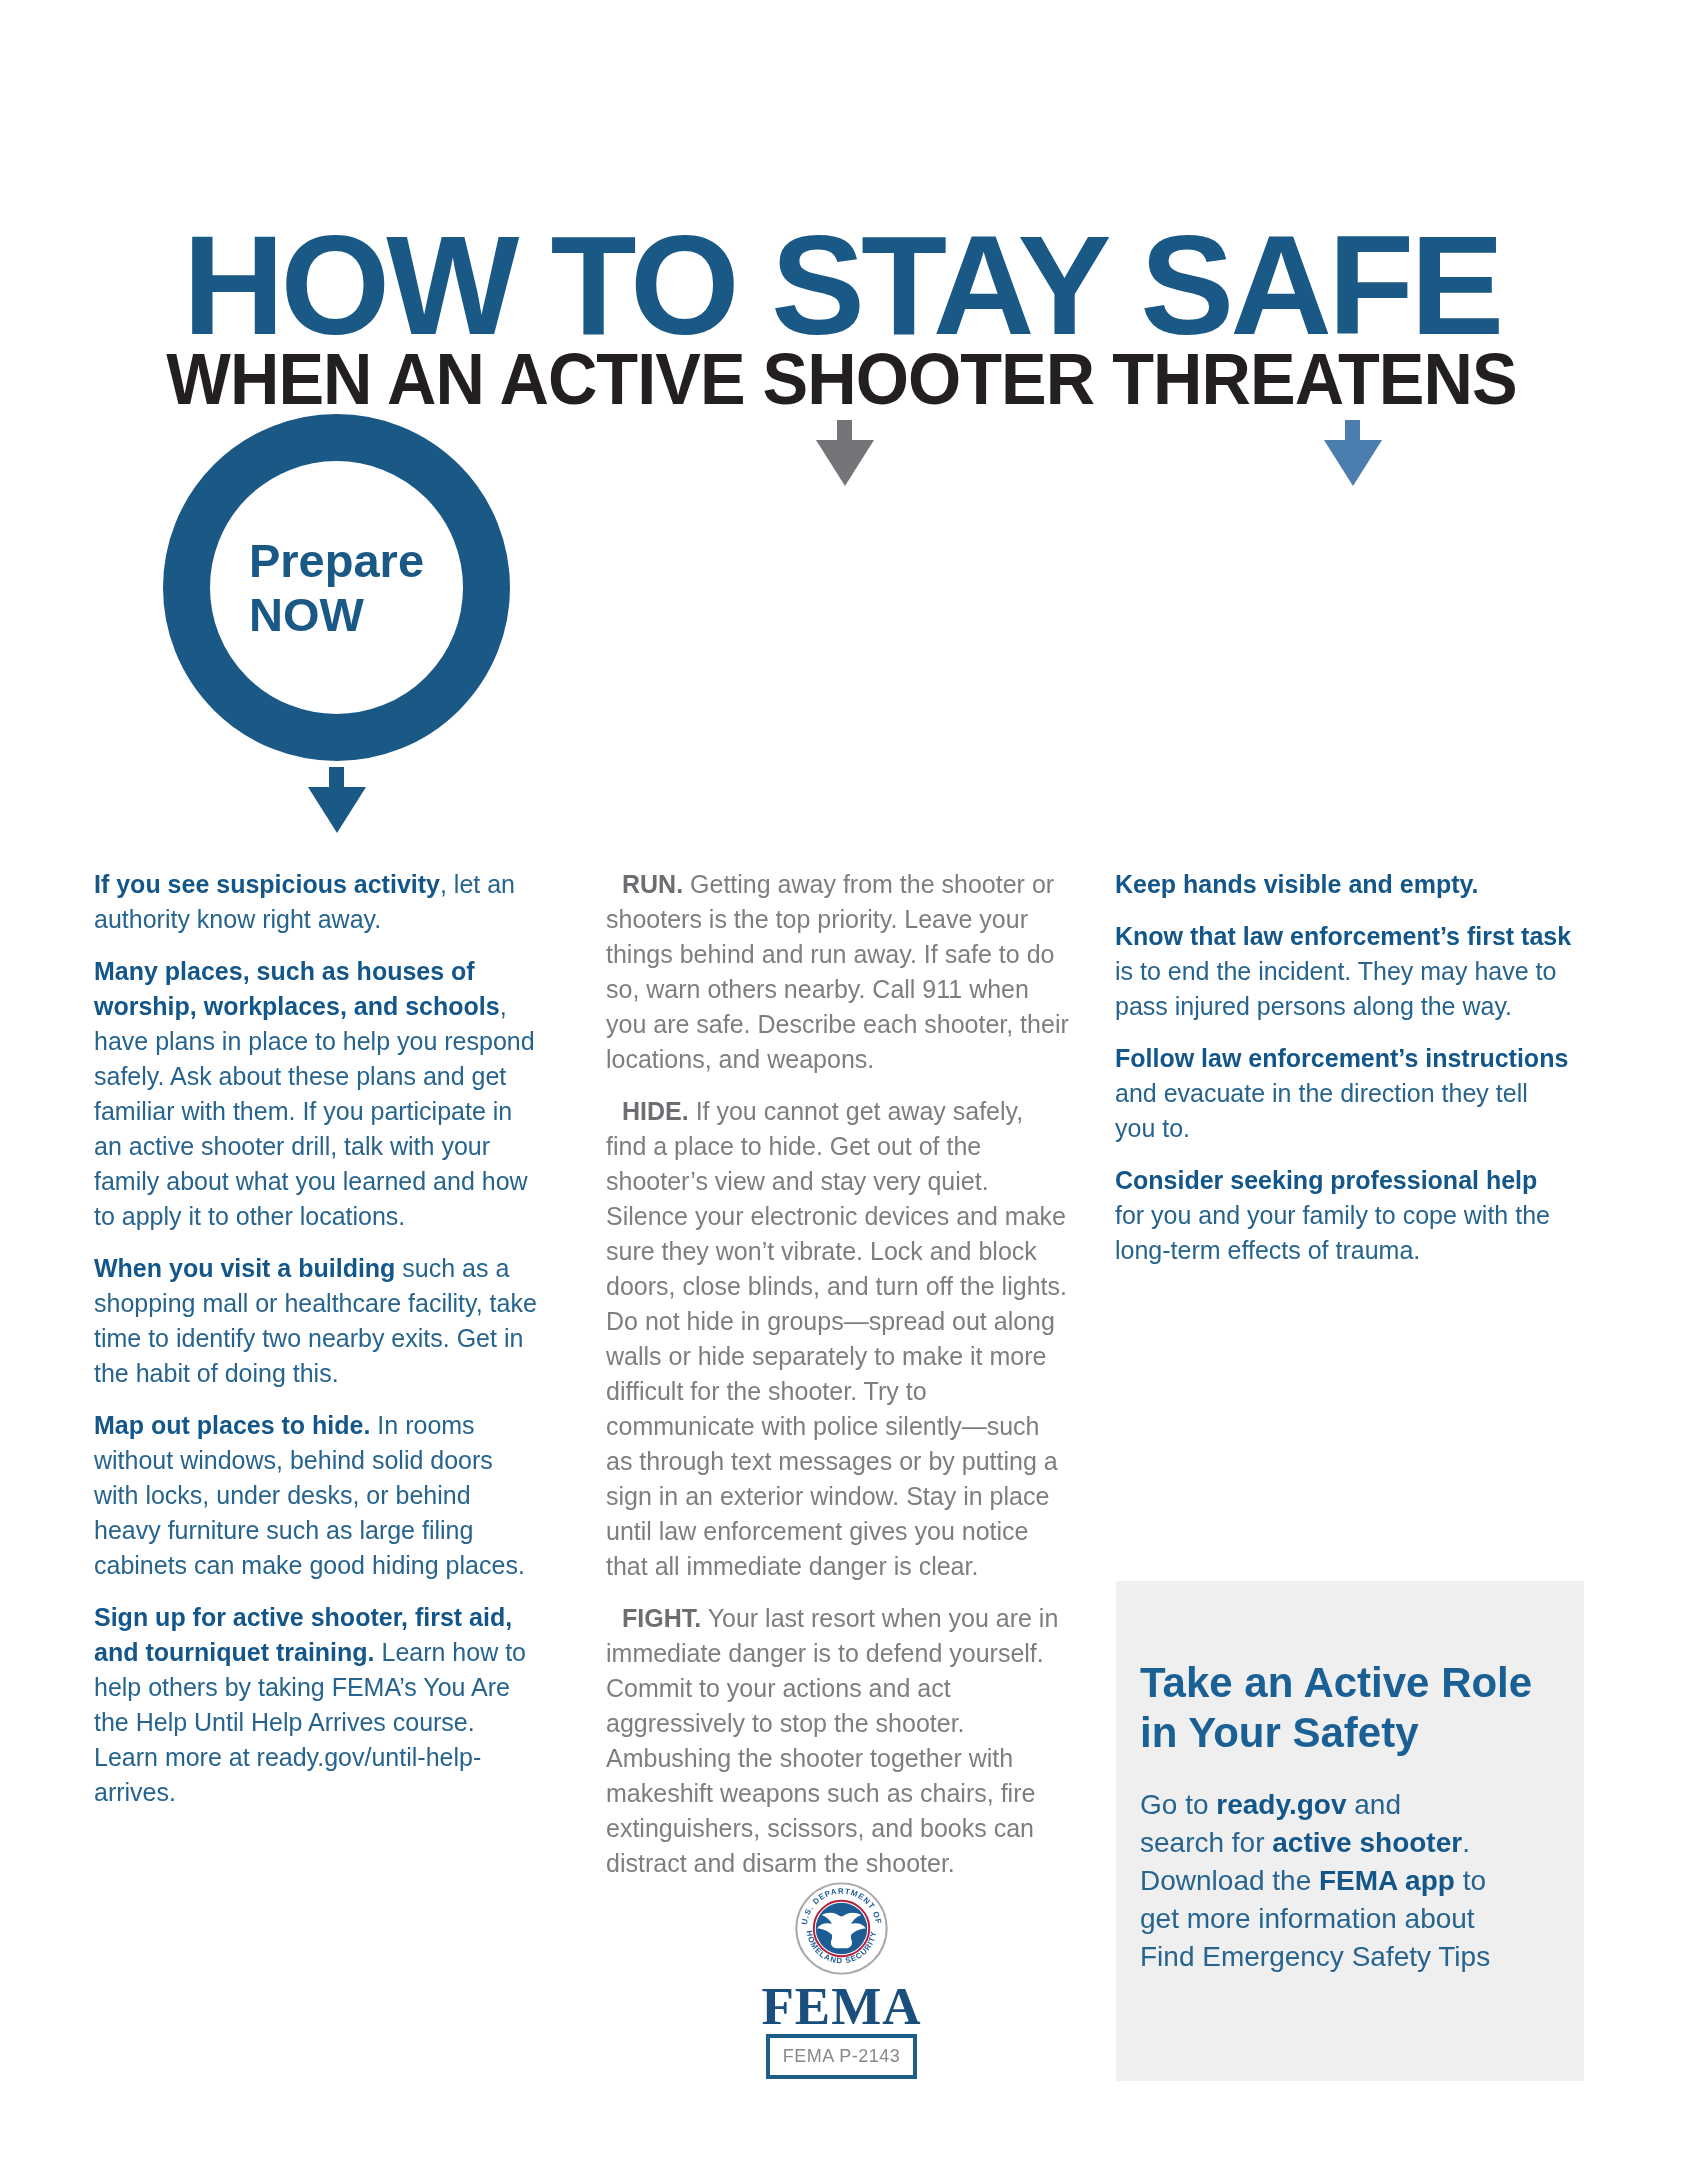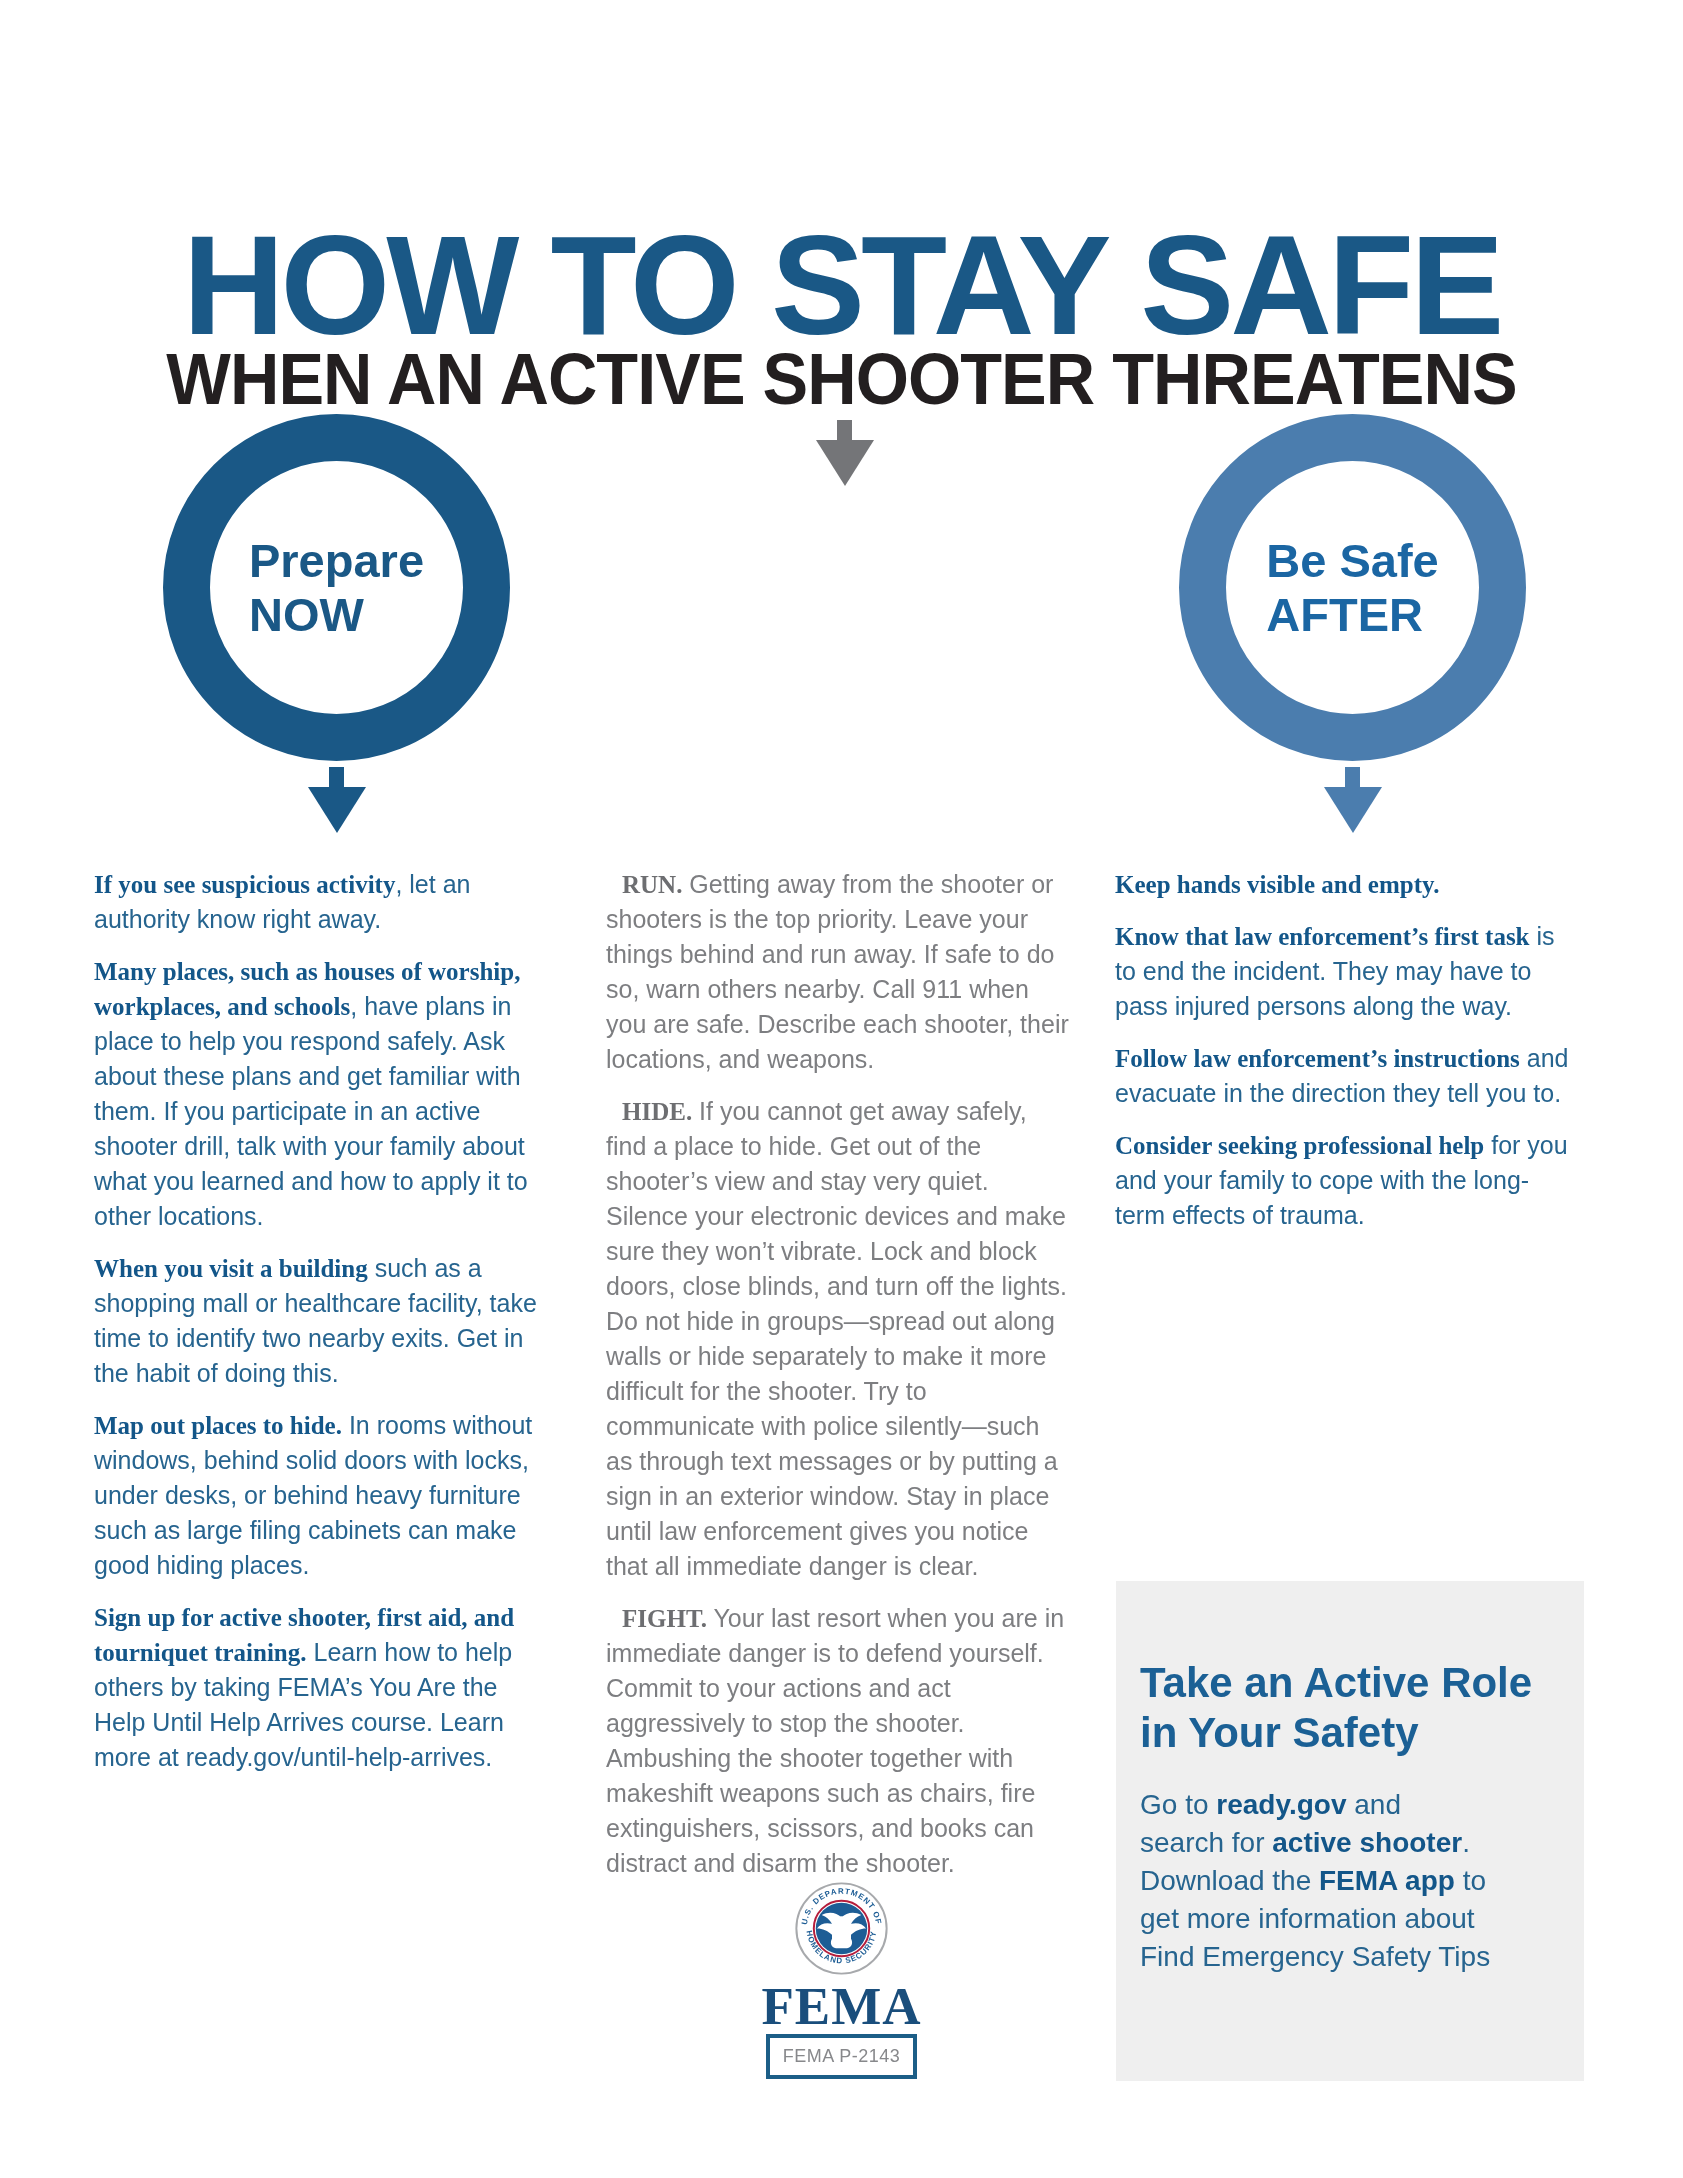--- a/index.html
+++ b/index.html
@@ -40,21 +40,21 @@
   .cu1 .arrow{color:var(--c-gray-ring,#747578);}
   .cu2 .arrow{color:var(--c-steel-blue,#4B7DAE);}
   .arrow .stem{width:15px;height:20px;background:currentColor;margin:0 auto;}
   .arrow .tri{width:0;height:0;border-left:29px solid transparent;border-right:29px solid transparent;border-top:46px solid currentColor;}
   
   .textcol{position:absolute;top:867px;font-size:25px;line-height:35px;}
   .tc0{left:94px;width:444px;color:var(--c-body-blue,#26648F);}
   .tc1{left:606px;width:463px;color:var(--c-gray-body,#7D7E81);}
   .tc2{left:1115px;width:457px;color:var(--c-body-blue,#26648F);}
   .textcol .para{margin:0 0 17px 0;}
-  .textcol b{font-weight:700;font-family:Liberation Serif, serif;}
+  .textcol b{font-weight:700;}
   .tc0 b,.tc2 b{color:var(--c-bold-blue,#135689);}
   .tc1 b{color:var(--c-gray-bold,#6D6E71);margin-left:16px;}
   
   .callout{
     position:absolute;left:1116px;top:1581px;width:468px;height:500px;
     background:var(--c-callout-bg,#EFEFEF);box-sizing:border-box;
     padding:77px 24px 0;text-align:left;
   }
   .callout-head{font-weight:700;font-size:42px;line-height:50px;color:var(--c-callout-heading-blue,#1B6095);}
   .callout-head div{display:block;}
@@ -94,26 +94,20 @@
 </div>
 
 <div class="circle-unit cu1">
   <div class="arrow">
       <div class="stem"></div>
       <div class="tri"></div>
     </div>
 </div>
 
 <div class="circle-unit cu2">
-  <div class="ring">
-    <div class="ring-label">
-      <span>Be Safe</span>
-      <span>AFTER</span>
-    </div>
-  </div>
   <div class="arrow">
       <div class="stem"></div>
       <div class="tri"></div>
     </div>
 </div>
 
 <div class="textcol tc0">
     <p class="para"><b>If you see suspicious activity</b><span>, let an authority know right away.</span></p>
     <p class="para"><b>Many places, such as houses of worship, workplaces, and schools</b><span>, have plans in place to help you respond safely. Ask about these plans and get familiar with them. If you participate in an active shooter drill, talk with your family about what you learned and how to apply it to other locations.</span></p>
     <p class="para"><b>When you visit a building</b><span> such as a shopping mall or healthcare facility, take time to identify two nearby exits. Get in the habit of doing this.</span></p>

